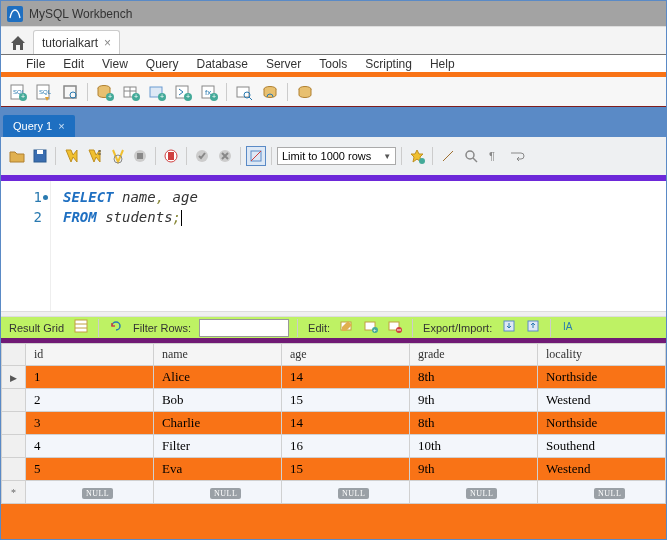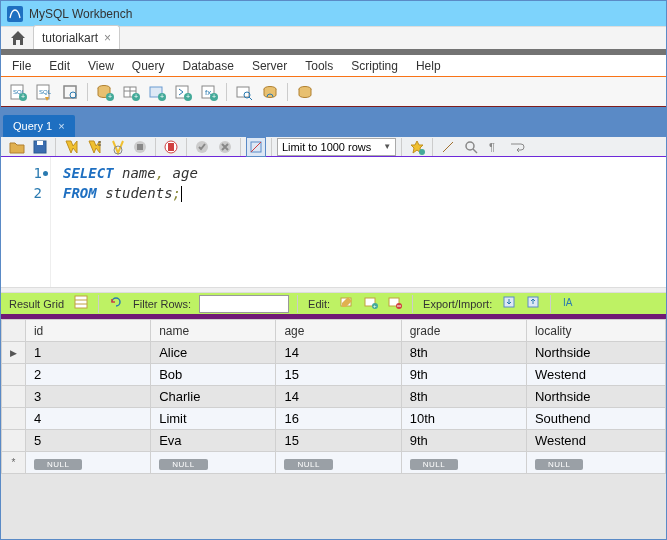--- a/index.html
+++ b/index.html
@@ -1,59 +1,59 @@
 <!DOCTYPE html>
 <html><head>
 <meta charset="utf-8">
 <style>
   * { box-sizing: border-box; margin: 0; padding: 0; }
   body { font-family: "Segoe UI", Tahoma, sans-serif; font-size: 12px; background: #fff; width: 667px; height: 540px; overflow: hidden; border: 1px solid #5a8ac6; display: flex; flex-direction: column; }
-  .titlebar { background: #7dd3fc; height: 26px; display: flex; align-items: center; padding: 0 6px; gap: 6px; border-bottom: 1px solid #ddd; }
+  .titlebar { background: #a3a3a3; height: 26px; display: flex; align-items: center; padding: 0 6px; gap: 6px; border-bottom: 1px solid #ddd; }
   .titlebar .logo { width: 16px; height: 16px; }
   .titlebar .title { font-size: 12px; color: #333; }
-  .tabstrip { background: #f4f4f4; height: 28px; display: flex; align-items: flex-end; gap: 4px; padding: 0 6px; border-bottom: 6px solid #737373; }
+  .tabstrip { background: #f4f4f4; height: 28px; display: flex; align-items: flex-end; gap: 4px; padding: 0 6px; border-bottom: 1px solid #737373; }
   .home-icon { width: 22px; height: 22px; display: flex; align-items: center; justify-content: center; }
   .conn-tab { display: flex; align-items: center; gap: 6px; background: #fff; border: 1px solid #ccc; border-bottom: none; padding: 4px 8px; border-radius: 3px 3px 0 0; font-size: 12px; color: #333; height: 24px; }
   .conn-tab .close { color: #888; font-size: 12px; cursor: pointer; }
-  .menubar { background: #fff; height: 22px; display: flex; align-items: center; gap: 2px; padding: 0 3px; font-size: 12px; color: #333; border-bottom: 1px solid #f97316; }
+  .menubar { background: #fff; height: 22px; display: flex; align-items: center; gap: 2px; padding: 0 17px; font-size: 12px; color: #333; border-bottom: 5px solid #f97316; }
   .menubar span { padding: 2px 8px; }
   .toolbar-row { background: #f7f7f7; height: 30px; display: flex; align-items: center; gap: 4px; padding: 0 6px; border-bottom: 1px solid #7f1d1d; }
   .tb-icon { width: 22px; height: 22px; display: flex; align-items: center; justify-content: center; border-radius: 2px; }
   .tb-sep { width: 1px; height: 18px; background: #ccc; margin: 0 2px; }
   .query-tabs { background: #5a8ac6; height: 30px; display: flex; align-items: flex-end; padding: 0 2px; }
   .query-tab { background: #1e6fc1; color: #fff; padding: 3px 10px; font-size: 11px; display: flex; align-items: center; gap: 6px; height: 22px; border-radius: 2px 2px 0 0; }
   .query-tab .close { color: #cfe3f7; font-size: 11px; }
-  .editor-toolbar { background: #eef0f2; height: 20px; display: flex; align-items: center; gap: 3px; padding: 0 6px; border-bottom: 1px solid #6d28d9; }
+  .editor-toolbar { background: #eef0f2; height: 44px; display: flex; align-items: center; gap: 3px; padding: 0 6px; border-bottom: 6px solid #6d28d9; }
   .et-icon { width: 20px; height: 20px; display: flex; align-items: center; justify-content: center; }
   .et-sep { width: 1px; height: 18px; background: #ccc; margin: 0 2px; }
   .limit-combo { font-size: 11px; height: 18px; border: 1px solid #aaa; padding: 0 4px; display: flex; align-items: center; gap: 12px; background: #fff; }
   .limit-combo .arrow { font-size: 8px; color: #555; }
   .editor-area { flex: 0 0 auto; background: #fff; display: flex; height: 130px; font-family: Consolas, monospace; font-size: 14px; }
   .gutter { width: 50px; background: #fff; border-right: 1px solid #eee; text-align: right; padding: 6px 8px 0 0; color: #2a7ab0; }
   .gutter .ln { height: 20px; line-height: 20px; position: relative; }
   .gutter .dot::after { content: ""; position: absolute; right: -6px; top: 8px; width: 5px; height: 5px; background: #2a7ab0; border-radius: 50%; }
   .code { padding: 6px 0 0 12px; }
   .code .line { height: 20px; line-height: 20px; white-space: pre; font-style: italic; }
   .kw { color: #1e6fc1; font-weight: bold; }
   .ident { color: #333; }
   .op { color: #8a8a3a; }
   .cursor { display: inline-block; width: 1px; height: 16px; background: #000; vertical-align: middle; }
   .splitter { height: 6px; background: #f0f0f0; border-top: 1px solid #ddd; border-bottom: 1px solid #ddd; }
   .result-toolbar { height: 26px; background: #bef264; display: flex; align-items: center; gap: 6px; padding: 0 6px; border-bottom: 5px solid #701a75; font-size: 11px; color: #333; }
   .result-toolbar .label { padding: 0 2px; }
   .filter-input { width: 90px; height: 18px; border: 1px solid #999; background: #fff; }
   .rt-icon { width: 18px; height: 18px; display: flex; justify-content: center; }
   .rt-sep { width: 1px; height: 18px; background: #ccc; margin: 0 2px; }
-  .grid { flex: 1; overflow: auto; background: #e5e5e5; }
+  .grid { flex: 1; overflow: auto; background: #f97316; font-family: Liberation Serif, serif; }
   table.data { border-collapse: collapse; width: 100%; font-size: 13px; }
   table.data th, table.data td { border: 1px solid #d0d0d0; padding: 3px 8px; text-align: left; font-weight: normal; height: 22px; }
   table.data th { background: #f5f5f5; color: #333; font-size: 12px; }
   table.data th.rowhead { width: 18px; background: #f0f0f0; }
   table.data td.rowhead { background: #f0f0f0; text-align: center; color: #666; font-size: 10px; width: 18px; }
-  .null-badge { display: inline-block; background: #9aa0a6; color: #fff; font-size: 8px; padding: 1px 13px; border-radius: 2px; letter-spacing: 0.5px; }
+  .null-badge { display: inline-block; background: #9aa0a6; color: #fff; font-size: 8px; padding: 1px 4px; border-radius: 2px; letter-spacing: 0.5px; margin-left: 48px; }
   tr.alt td { background: #f3f6fb; }
   .arrow-marker { color: #555; font-size: 9px; }
   svg { display: block; }
 </style>
 </head>
 <body>
 
 <div class="titlebar">
   <span class="logo">
     <svg width="16" height="16" viewBox="0 0 16 16">
@@ -390,21 +390,21 @@
         <td class="rowhead"></td>
         <td>3</td>
         <td>Charlie</td>
         <td>14</td>
         <td>8th</td>
         <td>Northside</td>
       </tr>
       <tr class="alt">
         <td class="rowhead"></td>
         <td>4</td>
-        <td>Limit</td>
+        <td>Filter</td>
         <td>16</td>
         <td>10th</td>
         <td>Southend</td>
       </tr>
       <tr>
         <td class="rowhead"></td>
         <td>5</td>
         <td>Eva</td>
         <td>15</td>
         <td>9th</td>

